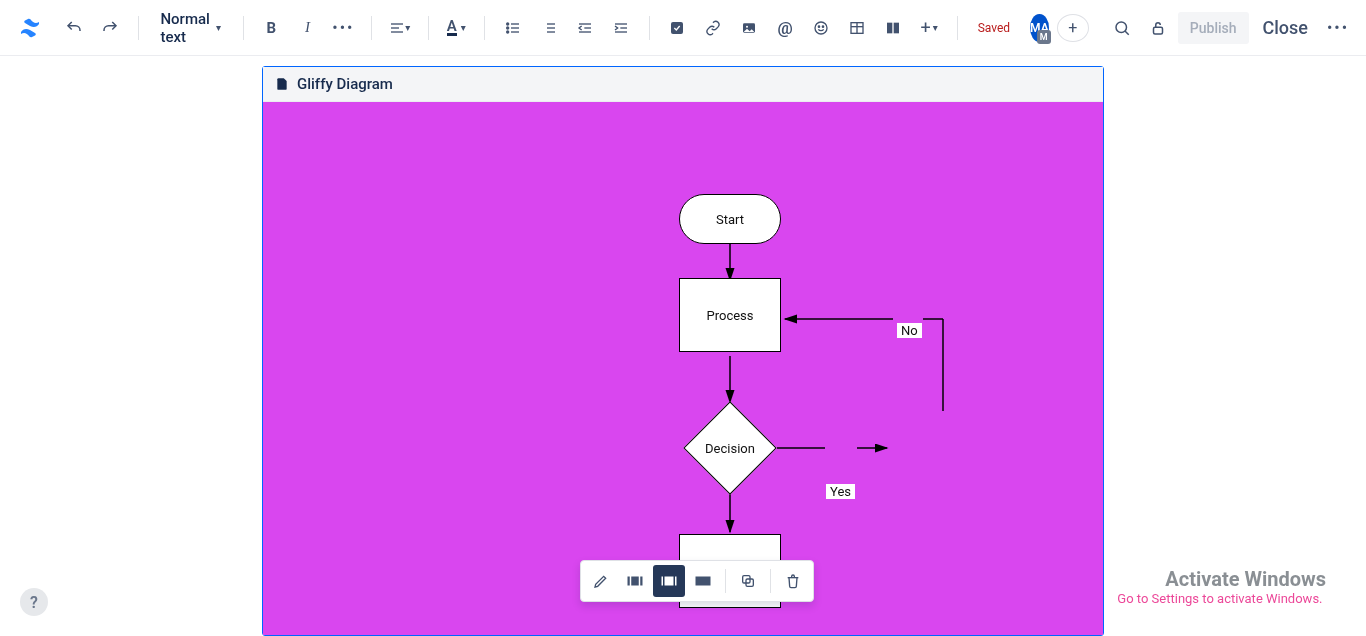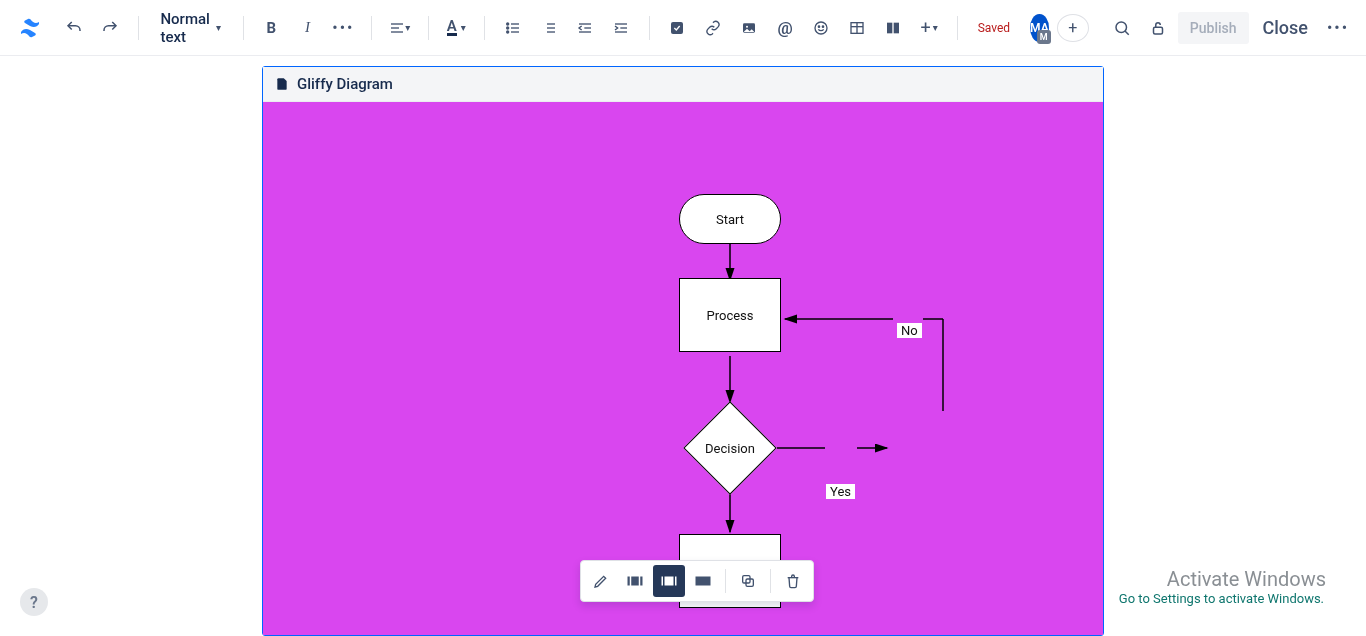--- a/index.html
+++ b/index.html
@@ -203,22 +203,22 @@
     display:flex; align-items:center; justify-content:center;
     font-size:16px; font-weight:600; cursor:pointer;
   }
 
   
   .watermark {
     position:fixed; right:40px; bottom:30px;
     text-align:left; color:#9aa0a6; pointer-events:none;
     z-index:15;
   }
-  .watermark .w1 { font-size:20px; font-weight:400; color:#8a8f94;margin-left:48px;}
-  .watermark .w2 { font-size:13px; color:#0f766e;}
+  .watermark .w1 { font-size:20px; font-weight:700; color:#8a8f94;margin-left:48px;}
+  .watermark .w2 { font-size:13px; color:#ec4899;}
 
   svg { display:block; }
 
   .spacer { flex:1; }
 </style>
 </head>
 <body>
 
 <div class="toolbar">
   <div class="logo">

